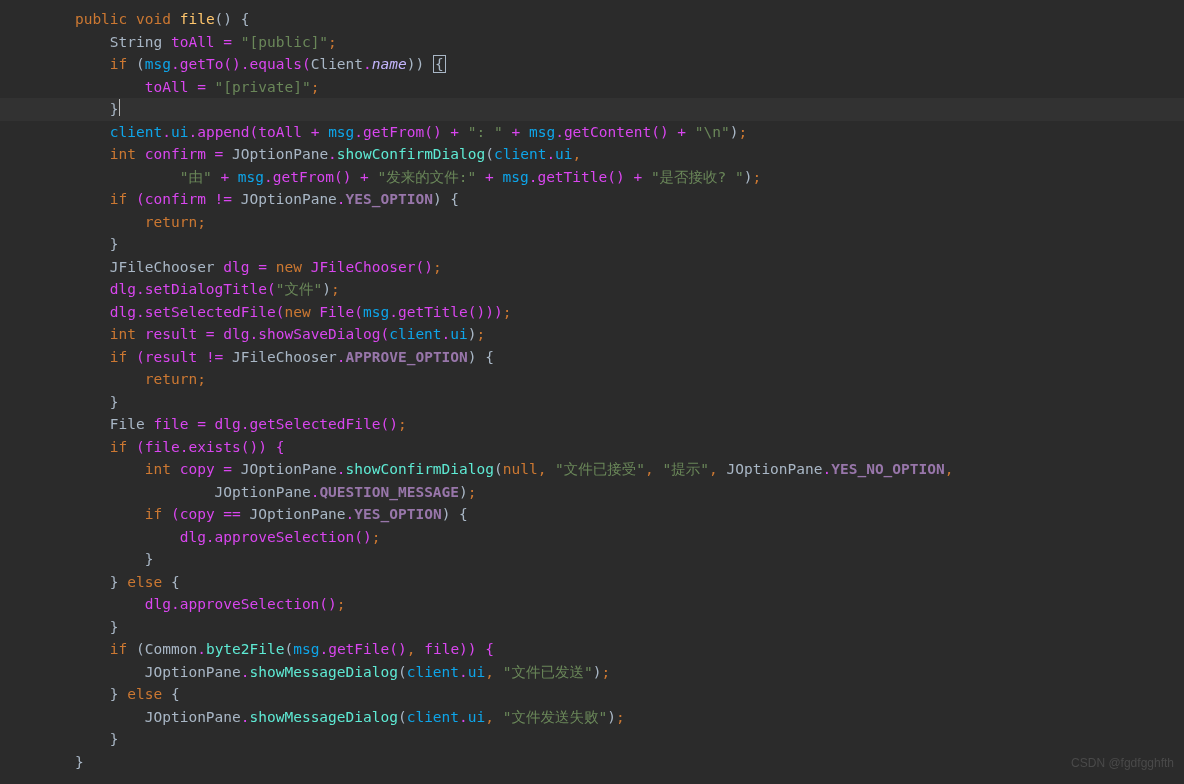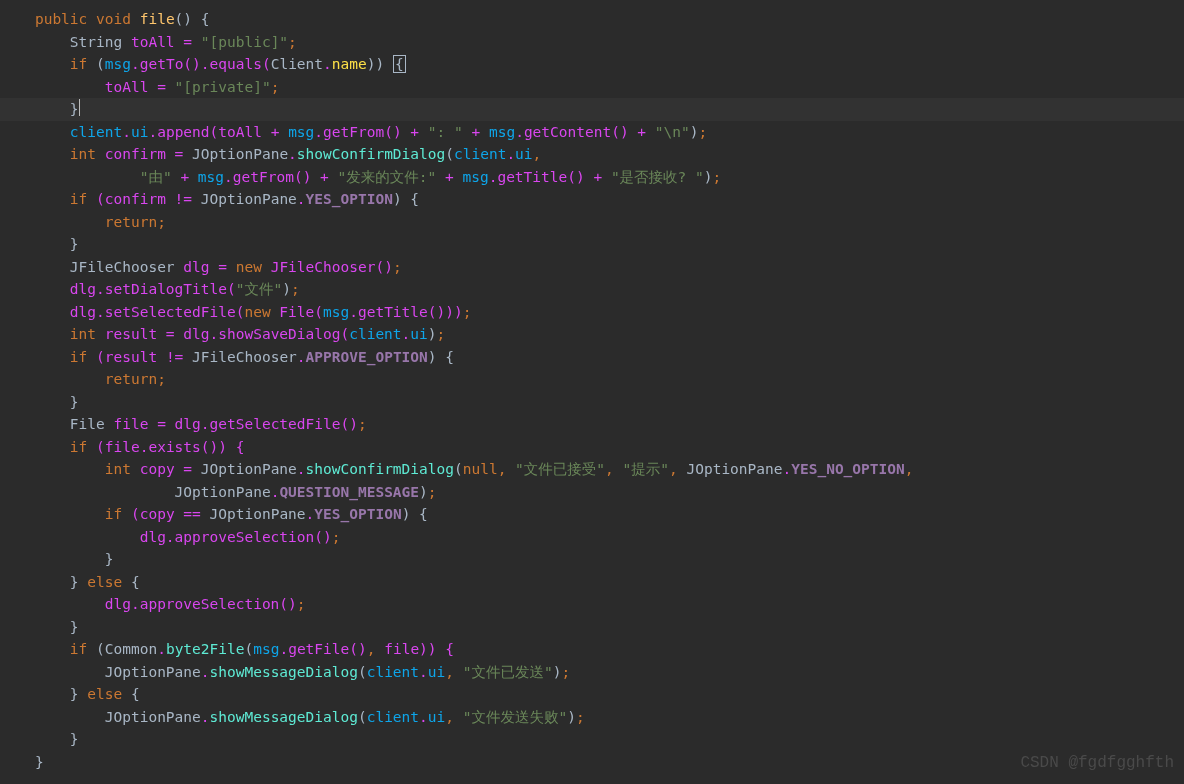--- a/index.html
+++ b/index.html
@@ -12,31 +12,32 @@
   height: 784px;
   overflow: hidden;
   position: relative;
 }
 .editor {
   padding: 8px 0;
   white-space: pre;
   color: #a9b7c6;
 }
 .line {
+  padding-left: 40px;
   height: 22.5px;
 }
 .highlighted {
   background: #323232;
 }
 .kw { color: #cc7832; }
 .method { color: #ffc66d; }
 .type { color: #a9b7c6; margin-top: 48px; }
 .field { color: #0ea5e9; }
 .str { color: #6a8759; }
-.static { color: #fde047; }
+.static { color: #c4b5fd; font-style: italic; }
 .static-call { color: #5eead4; }
 .const { color: #9876aa; font-weight: bold; }
 .paren { color: #a9b7c6; }
 .punc { color: #cc7832; }
 .ident { color: #d946ef; }
 .box {
   border: 1px solid #a9b7c6;
   padding: 0 1px;
 }
 .cursor {
@@ -44,21 +45,21 @@
   width: 1px;
   height: 17px;
   background: #bbbbbb;
   vertical-align: -2px;
 }
 .watermark {
   position: absolute;
   bottom: 10px;
   right: 10px;
   color: #4a4a4a;
-  font-size: 16px;
-  font-family: Liberation Mono, monospace;
+  font-size: 12px;
+  font-family: Liberation Sans, sans-serif;
 }
 </style>
 </head>
 <body>
 
 <div class="editor" id="editor"><div class="line"><span>    </span><span class="kw">public void </span><span class="method">file</span><span class="paren">() {</span></div><div class="line"><span>        </span><span class="type">String </span><span class="ident">toAll = </span><span class="str">"[public]"</span><span class="punc">;</span></div><div class="line"><span>        </span><span class="kw">if </span><span class="paren">(</span><span class="field">msg</span><span class="ident">.getTo().equals(</span><span class="type">Client</span><span class="ident">.</span><span class="static">name</span><span class="paren">)) </span><span class="paren box">{</span></div><div class="line"><span class="ident">            toAll = </span><span class="str">"[private]"</span><span class="punc">;</span></div><div class="line highlighted"><span class="paren">        }</span><span class="cursor"></span></div><div class="line"><span>        </span><span class="field">client</span><span class="ident">.</span><span class="field">ui</span><span class="ident">.append(toAll + </span><span class="field">msg</span><span class="ident">.getFrom() + </span><span class="str">": "</span><span class="ident"> + </span><span class="field">msg</span><span class="ident">.getContent() + </span><span class="str">"\n"</span><span class="paren">)</span><span class="punc">;</span></div><div class="line"><span>        </span><span class="kw">int </span><span class="ident">confirm = </span><span class="type">JOptionPane</span><span class="ident">.</span><span class="static-call">showConfirmDialog</span><span class="paren">(</span><span class="field">client</span><span class="ident">.</span><span class="field">ui</span><span class="punc">,</span></div><div class="line"><span>                </span><span class="str">"由"</span><span class="ident"> + </span><span class="field">msg</span><span class="ident">.getFrom() + </span><span class="str">"发来的文件:"</span><span class="ident"> + </span><span class="field">msg</span><span class="ident">.getTitle() + </span><span class="str">"是否接收? "</span><span class="paren">)</span><span class="punc">;</span></div><div class="line"><span>        </span><span class="kw">if </span><span class="ident">(confirm != </span><span class="type">JOptionPane</span><span class="ident">.</span><span class="const">YES_OPTION</span><span class="paren">) {</span></div><div class="line"><span>            </span><span class="kw">return;</span></div><div class="line"><span class="paren">        }</span></div><div class="line"><span>        </span><span class="type">JFileChooser </span><span class="ident">dlg = </span><span class="kw">new </span><span class="ident">JFileChooser()</span><span class="punc">;</span></div><div class="line"><span class="ident">        dlg.setDialogTitle(</span><span class="str">"文件"</span><span class="paren">)</span><span class="punc">;</span></div><div class="line"><span class="ident">        dlg.setSelectedFile(</span><span class="kw">new </span><span class="ident">File(</span><span class="field">msg</span><span class="ident">.getTitle()))</span><span class="punc">;</span></div><div class="line"><span>        </span><span class="kw">int </span><span class="ident">result = dlg.showSaveDialog(</span><span class="field">client</span><span class="ident">.</span><span class="field">ui</span><span class="paren">)</span><span class="punc">;</span></div><div class="line"><span>        </span><span class="kw">if </span><span class="ident">(result != </span><span class="type">JFileChooser</span><span class="ident">.</span><span class="const">APPROVE_OPTION</span><span class="paren">) {</span></div><div class="line"><span>            </span><span class="kw">return;</span></div><div class="line"><span class="paren">        }</span></div><div class="line"><span>        </span><span class="type">File </span><span class="ident">file = dlg.getSelectedFile()</span><span class="punc">;</span></div><div class="line"><span>        </span><span class="kw">if </span><span class="ident">(file.exists()) {</span></div><div class="line"><span>            </span><span class="kw">int </span><span class="ident">copy = </span><span class="type">JOptionPane</span><span class="ident">.</span><span class="static-call">showConfirmDialog</span><span class="paren">(</span><span class="kw">null</span><span class="punc">, </span><span class="str">"文件已接受"</span><span class="punc">, </span><span class="str">"提示"</span><span class="punc">, </span><span class="type">JOptionPane</span><span class="ident">.</span><span class="const">YES_NO_OPTION</span><span class="punc">,</span></div><div class="line"><span>                    </span><span class="type">JOptionPane</span><span class="ident">.</span><span class="const">QUESTION_MESSAGE</span><span class="paren">)</span><span class="punc">;</span></div><div class="line"><span>            </span><span class="kw">if </span><span class="ident">(copy == </span><span class="type">JOptionPane</span><span class="ident">.</span><span class="const">YES_OPTION</span><span class="paren">) {</span></div><div class="line"><span class="ident">                dlg.approveSelection()</span><span class="punc">;</span></div><div class="line"><span class="paren">            }</span></div><div class="line"><span class="paren">        } </span><span class="kw">else </span><span class="paren">{</span></div><div class="line"><span class="ident">            dlg.approveSelection()</span><span class="punc">;</span></div><div class="line"><span class="paren">        }</span></div><div class="line"><span>        </span><span class="kw">if </span><span class="paren">(</span><span class="type">Common</span><span class="ident">.</span><span class="static-call">byte2File</span><span class="paren">(</span><span class="field">msg</span><span class="ident">.getFile()</span><span class="punc">, </span><span class="ident">file)) {</span></div><div class="line"><span>            </span><span class="type">JOptionPane</span><span class="ident">.</span><span class="static-call">showMessageDialog</span><span class="paren">(</span><span class="field">client</span><span class="ident">.</span><span class="field">ui</span><span class="punc">, </span><span class="str">"文件已发送"</span><span class="paren">)</span><span class="punc">;</span></div><div class="line"><span class="paren">        } </span><span class="kw">else </span><span class="paren">{</span></div><div class="line"><span>            </span><span class="type">JOptionPane</span><span class="ident">.</span><span class="static-call">showMessageDialog</span><span class="paren">(</span><span class="field">client</span><span class="ident">.</span><span class="field">ui</span><span class="punc">, </span><span class="str">"文件发送失败"</span><span class="paren">)</span><span class="punc">;</span></div><div class="line"><span class="paren">        }</span></div><div class="line"><span class="paren">    }</span></div></div>
 <div class="watermark">CSDN @fgdfgghfth</div>
 
 </body></html>

